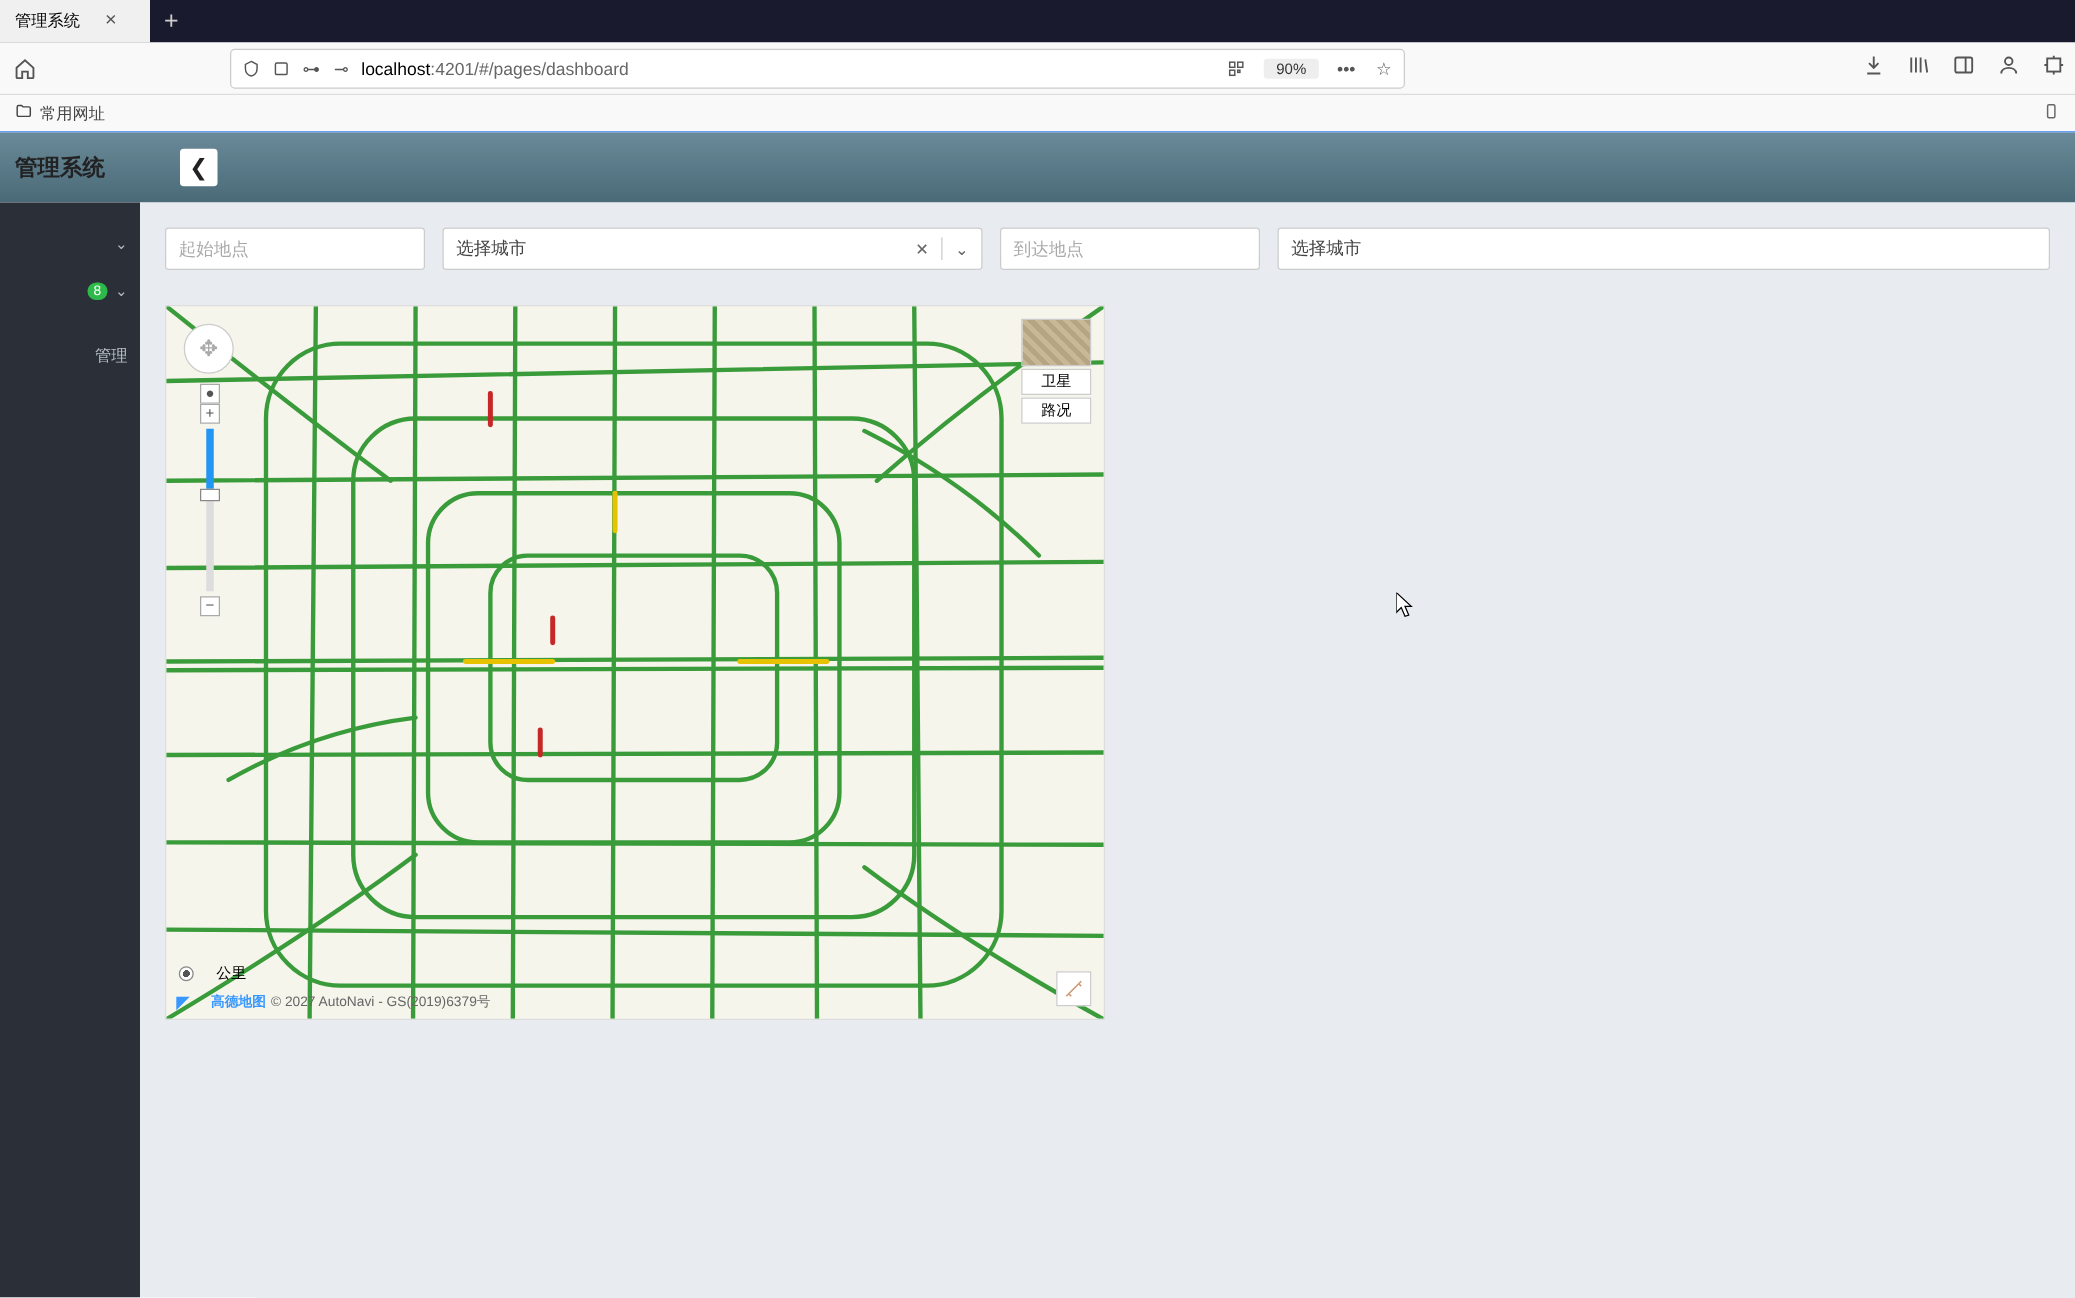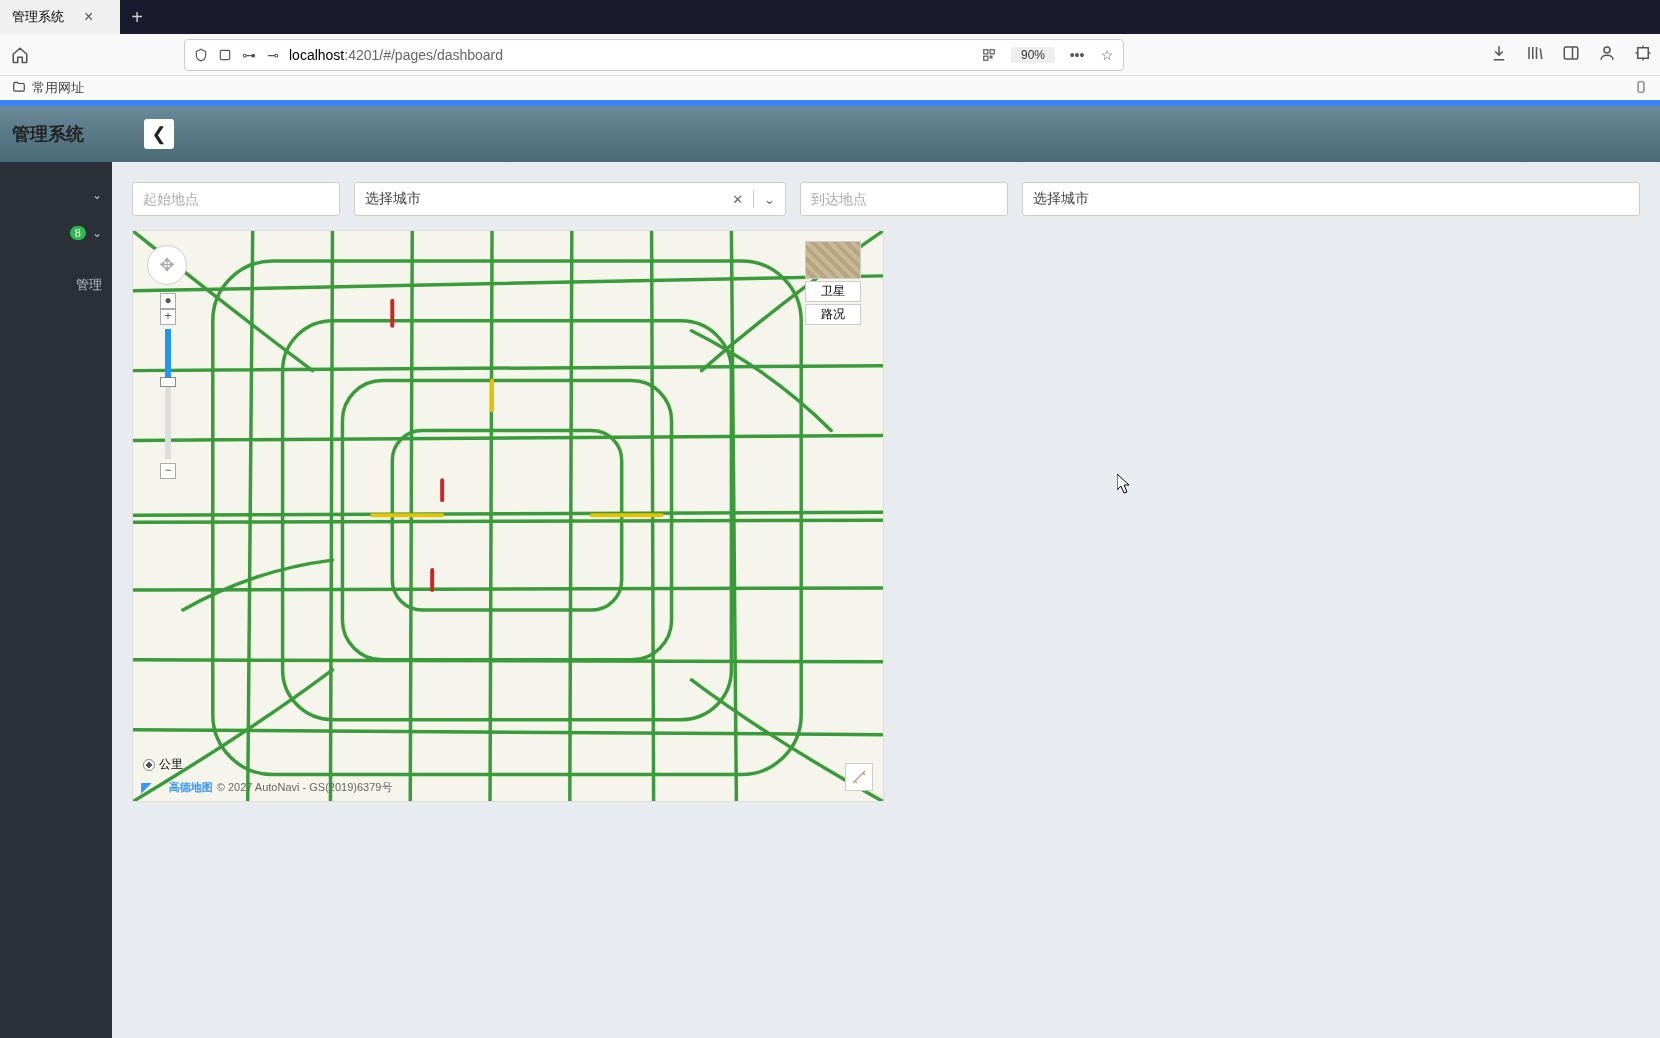--- a/index.html
+++ b/index.html
@@ -14,65 +14,65 @@
     .browser-toolbar { height: 42px; background: #f9f9fa; border-bottom: 1px solid #ddd; display: flex; align-items: center; padding: 0 8px; gap: 12px; }
     .home-btn { width: 24px; height: 24px; display: flex; align-items: center; justify-content: center; cursor: pointer; color: #555; }
     .url-bar { flex: 0 0 940px; height: 32px; background: #fff; border: 1px solid #ccc; border-radius: 4px; display: flex; align-items: center; padding: 0 8px; gap: 8px; margin-left: 140px; }
     .url-icon { width: 16px; height: 16px; display: inline-flex; align-items: center; justify-content: center; color: #555; font-size: 14px; }
     .url-text { flex: 1; font-size: 14px; color: #666; }
     .url-text .host { color: #000; }
     .zoom-badge { background: #eee; border-radius: 3px; padding: 1px 10px; font-size: 12px; color: #333; }
     .url-right { display: flex; gap: 14px; align-items: center; color: #555; }
     .browser-right-icons { display: flex; gap: 18px; margin-left: auto; color: #555; }
 
-    .bookmarks-bar { height: 30px; background: #f9f9fa; border-bottom: 6px solid #3b82f6; display: flex; align-items: center; padding: 0 12px; font-size: 13px; color: #444; gap: 6px; }
+    .bookmarks-bar { height: 30px; background: #f9f9fa; border-bottom: 1px solid #3b82f6; display: flex; align-items: center; padding: 0 12px; font-size: 13px; color: #444; gap: 6px; }
     .bookmarks-right { margin-left: auto; display: flex; gap: 8px; color: #666; }
 
     
     .app-header { height: 56px; background: linear-gradient(to bottom, #6b8a99, #4a6a78); display: flex; align-items: center; padding: 0 12px; color: #222; }
     .app-title { font-size: 18px; font-weight: bold; }
     .collapse-btn { width: 30px; height: 30px; background: #fff; border-radius: 3px; margin-left: 60px; display: flex; align-items: center; justify-content: center; cursor: pointer; font-size: 18px; }
 
     
     .main-layout { display: flex; height: calc(1038px - 34px - 42px - 30px - 56px); }
     .sidebar { width: 112px; background: #2b3038; color: #b8bfc6; font-size: 13px; padding-top: 14px; }
     .sidebar-item { height: 38px; display: flex; align-items: center; justify-content: flex-end; padding: 0 10px; gap: 6px; cursor: pointer; position: relative; }
     .sidebar-item .chev { font-size: 12px; }
     .sidebar-badge { background: #2dba4a; color: #fff; border-radius: 8px; font-size: 11px; padding: 0 5px; line-height: 14px; }
     .sidebar-label { text-align: right; margin-top: 28px; }
 
     .content { flex: 1; background: #e8ecf1; padding: 20px; overflow: hidden; }
 
     
-    .form-row { display: flex; gap: 14px; margin-bottom: 14px; }
+    .form-row { display: flex; gap: 14px; margin-bottom: 28px; }
     .text-input { height: 34px; border: 1px solid #ccc; border-radius: 3px; background: #fff; padding: 0 10px; font-size: 14px; color: #333; width: 208px; }
     .text-input::placeholder { color: #aaa; }
     .select-box { height: 34px; border: 1px solid #ccc; border-radius: 3px; background: #fff; display: flex; align-items: center; padding: 0 10px; font-size: 14px; color: #444; position: relative; }
     .select-wide { width: 432px; }
     .select-flex { flex: 1; }
     .select-controls { margin-left: auto; display: flex; gap: 10px; align-items: center; color: #666; font-size: 13px; }
     .select-divider { width: 1px; height: 18px; background: #ccc; }
 
     .action-btn { height: 36px; width: 208px; background: #1d9bf0; color: #fff; border: none; border-radius: 3px; font-size: 15px; cursor: pointer; }
 
     
     .map-container { width: 752px; height: 572px; background: #f6f5ec; position: relative; border: 1px solid #ddd; overflow: hidden; }
     .map-roads { position: absolute; inset: 0; }
 
     .map-compass { position: absolute; top: 14px; left: 14px; width: 40px; height: 40px; background: #fff; border: 1px solid #ccc; border-radius: 50%; display: flex; align-items: center; justify-content: center; color: #aaa; font-size: 18px; }
     .map-zoom-ctrl { position: absolute; top: 62px; left: 26px; width: 18px; display: flex; flex-direction: column; align-items: center; }
     .zoom-btn { width: 16px; height: 16px; background: #fff; border: 1px solid #aaa; font-size: 12px; line-height: 12px; text-align: center; cursor: pointer; color: #555; }
     .zoom-slider { width: 6px; height: 130px; background: linear-gradient(#2196f3 0 40%, #ddd 40% 100%); margin: 4px 0; position: relative; }
     .zoom-handle { position: absolute; top: 48px; left: -5px; width: 16px; height: 10px; background: #fff; border: 1px solid #888; }
 
-    .map-layers { position: absolute; top: 10px; right: 22px; width: 56px; display: flex; flex-direction: column; gap: 2px; }
+    .map-layers { position: absolute; top: 10px; right: 10px; width: 56px; display: flex; flex-direction: column; gap: 2px; }
     .layer-btn { background: #fff; border: 1px solid #ccc; font-size: 12px; text-align: center; cursor: pointer; padding: 1px 0; }
     .layer-thumb { height: 38px; background: repeating-linear-gradient(45deg, #c9b896, #c9b896 4px, #b5a582 4px, #b5a582 8px); border: 1px solid #ccc; }
 
-    .map-bl-toggle { position: absolute; bottom: 28px; left: 10px; display: flex; align-items: center; gap: 4px; font-size: 12px; }
+    .map-bl-toggle { position: absolute; bottom: 28px; left: 10px; display: flex; align-items: center; gap: 18px; font-size: 12px; }
     .radio-dot { width: 12px; height: 12px; border: 1px solid #888; border-radius: 50%; background: radial-gradient(circle, #555 0 40%, #fff 40%); }
 
     .map-credit { position: absolute; bottom: 6px; left: 8px; font-size: 11px; color: #666; display: flex; align-items: center; gap: 4px; }
     .amap-logo { color: #3998ff; font-weight: bold; margin-left: 13px; }
     .amap-arrow { color: #3998ff; font-size: 14px; }
 
     .map-br-measure { position: absolute; bottom: 10px; right: 10px; width: 28px; height: 28px; background: #fff; border: 1px solid #ccc; display: flex; align-items: center; justify-content: center; color: #c97; }
 
     .cursor-overlay { position: absolute; top: 474px; left: 1117px; font-size: 16px; color: #000; pointer-events: none; }
   </style>

